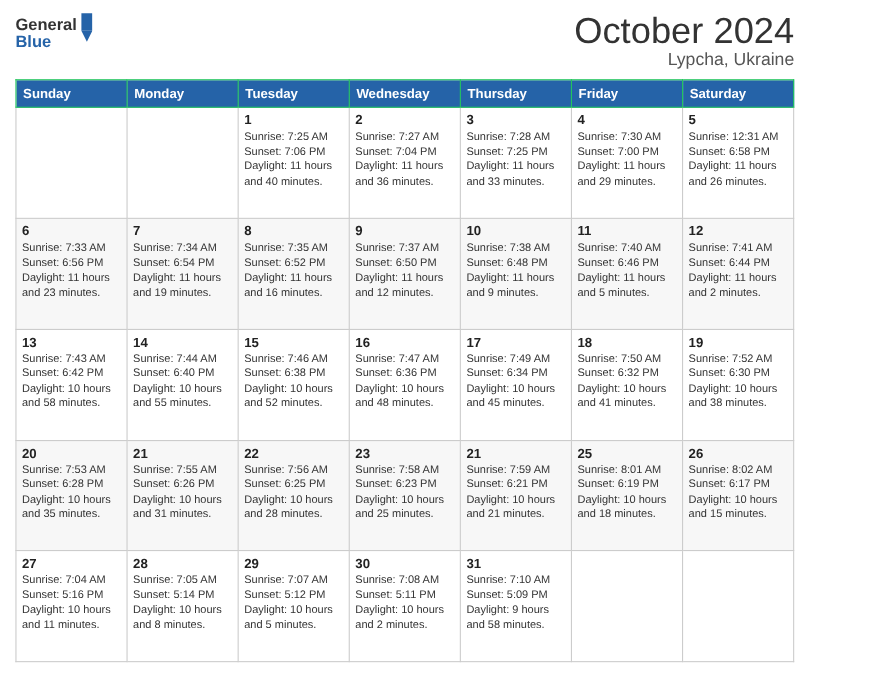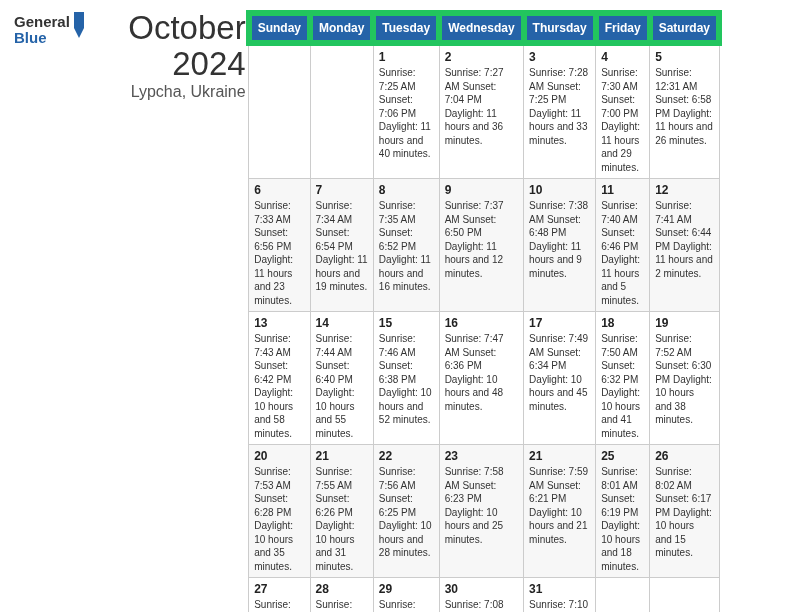--- a/index.html
+++ b/index.html
@@ -8,21 +8,21 @@
       height: 612px;
       background: #fff;
       font-family: Arial, sans-serif;
       font-size: 11px;
       overflow: hidden;
     }
     .page {
       width: 736px;
       height: 612px;
       display: flex;
-      flex-direction: row;
+      flex-direction: column;
       padding: 10px 14px 10px 14px;
     }
     .header {
       display: flex;
       justify-content: space-between;
       align-items: flex-start;
       margin-bottom: 8px;
     }
     .logo {
       display: flex;
@@ -47,21 +47,21 @@
       border-collapse: collapse;
       flex: 1;
     }
     .calendar th {
       background: #2563a8;
       color: #fff;
       font-weight: bold;
       font-size: 12px;
       padding: 5px 6px;
       text-align: left;
-      border: 6px solid #22c55e;
+      border: 1px solid #22c55e;
     }
     .calendar td {
       border: 1px solid #ccc;
       vertical-align: top;
       padding: 4px 5px;
       width: calc(100% / 7);
       height: 88px;
       background: #fff;
     }
     .calendar tr:nth-child(even) td {

